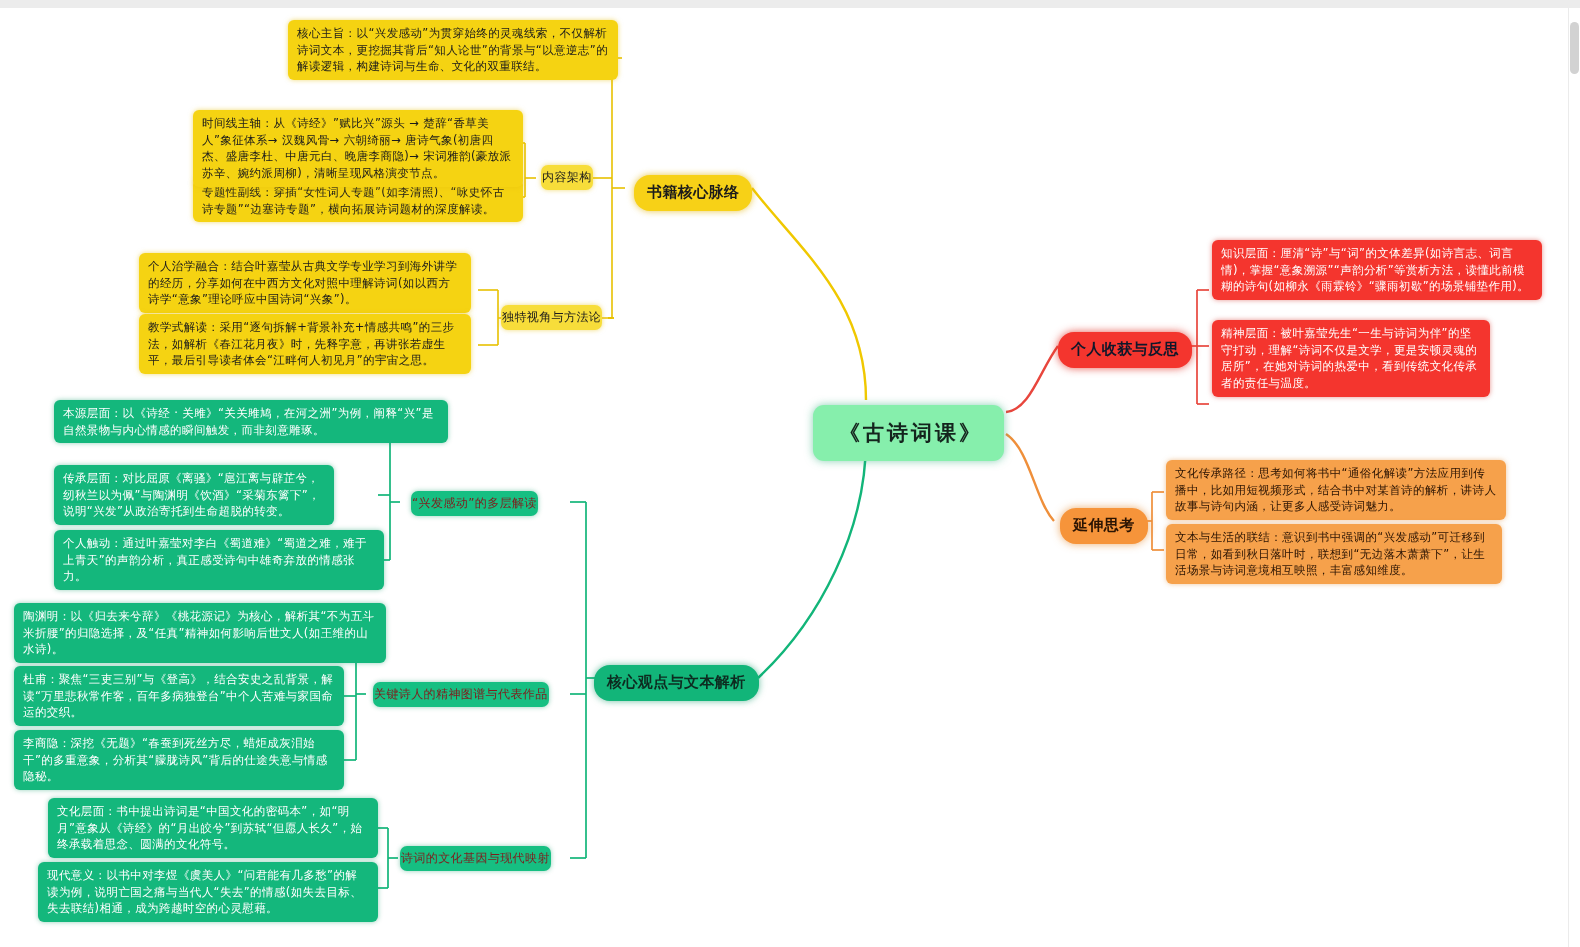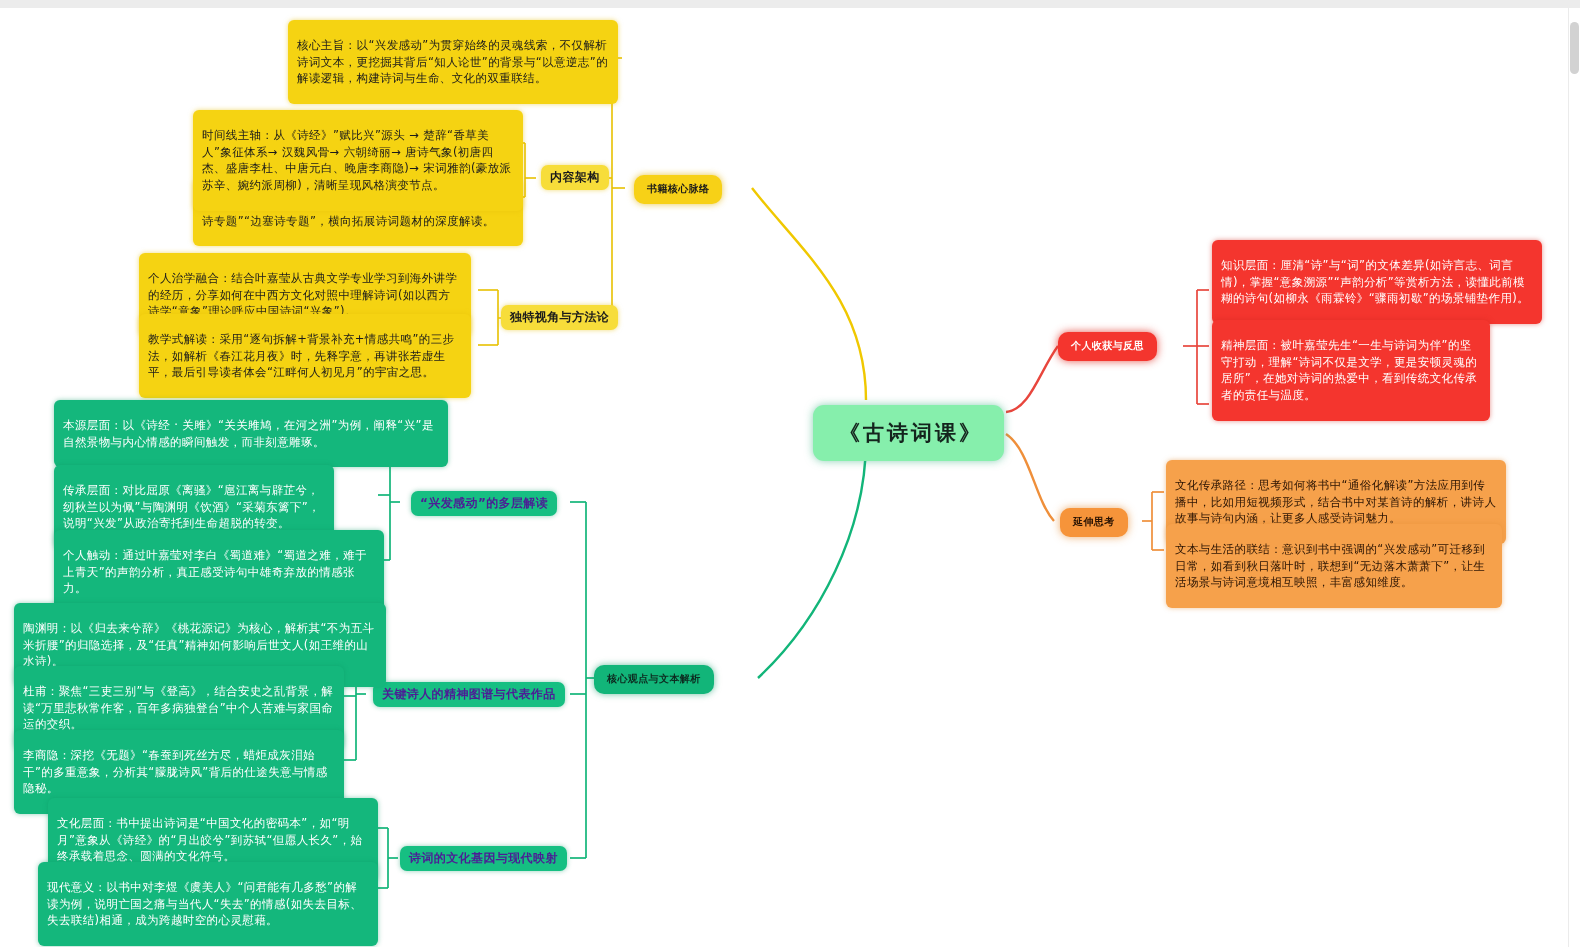--- a/index.html
+++ b/index.html
@@ -30,63 +30,63 @@
   }
 
   svg#links {
     position: absolute; left: 0; top: 0; width: 1580px; height: 947px;
     pointer-events: none;
   }
 
   .node {
     position: absolute;
     border-radius: 7px;
-    padding: 17px 9px;
+    padding: 5px 9px;
     line-height: 1.45;
     color: #1b1b1b;
     letter-spacing: 0.4px;
     white-space: pre-wrap;
     word-break: break-all;
   }
   .leaf {
     font-size: 11.5px;
     border-radius: 6px;
   }
   .branch {
     font-size: 12px;
-    font-weight: bold;
-    padding: 4px 9px;
+    font-weight: normal;
+    padding: 4px 1px;
     white-space: nowrap;
   }
   .major {
-    font-size: 10px;
+    font-size: 15px;
     font-weight: bold;
     padding: 7px 13px;
     white-space: nowrap;
-    border-radius: 10px;
+    border-radius: 16px;
   }
   .root {
     font-size: 21px;
     font-weight: bold;
     padding: 13px 26px;
     white-space: nowrap;
     border-radius: 11px;
     letter-spacing: 3px;
   }
 
   
   .c-yellow      { background: #f5d312; box-shadow: 0 0 5px rgba(230,190,10,.55); }
   .c-yellow-br   { background: #f7dd3a; box-shadow: 0 0 5px rgba(230,190,10,.55); }
   .c-yellow-mj   { background: #f7d117; box-shadow: 0 0 7px rgba(225,180,10,.75); }
   .c-green       { background: #14b77c; color:#ffffff; box-shadow: 0 0 5px rgba(10,150,100,.45); }
-  .c-green-br    { background: #16bf82; color:#4c1d95; box-shadow: 0 0 5px rgba(10,150,100,.45); }
+  .c-green-br    { background: #16bf82; color:#7f1d1d; box-shadow: 0 0 5px rgba(10,150,100,.45); }
   .c-green-mj    { background: #12b579; color:#0d2b20; box-shadow: 0 0 7px rgba(10,150,100,.6); }
   .c-green-root  { background: #86efac; color:#14241d; box-shadow: 0 0 8px rgba(40,170,120,.55); }
   .c-red         { background: #f4352e; color:#ffffff; box-shadow: 0 0 5px rgba(210,40,30,.5); }
-  .c-red-mj      { background: #f4352e; color:#ffffff; box-shadow: 0 0 8px rgba(225,45,35,.8); }
+  .c-red-mj      { background: #f4352e; color:#0f172a; box-shadow: 0 0 8px rgba(225,45,35,.8); }
   .c-orange      { background: #f5a košík; }
   .c-orange      { background: #f6a14b; color:#2b1403; box-shadow: 0 0 5px rgba(225,140,50,.5); }
   .c-orange-mj   { background: #f6943a; color:#2b1403; box-shadow: 0 0 8px rgba(230,140,50,.7); }
 </style>
 </head>
 <body>
 
 <div id="canvas">
 
   <div id="topbar"></div>

